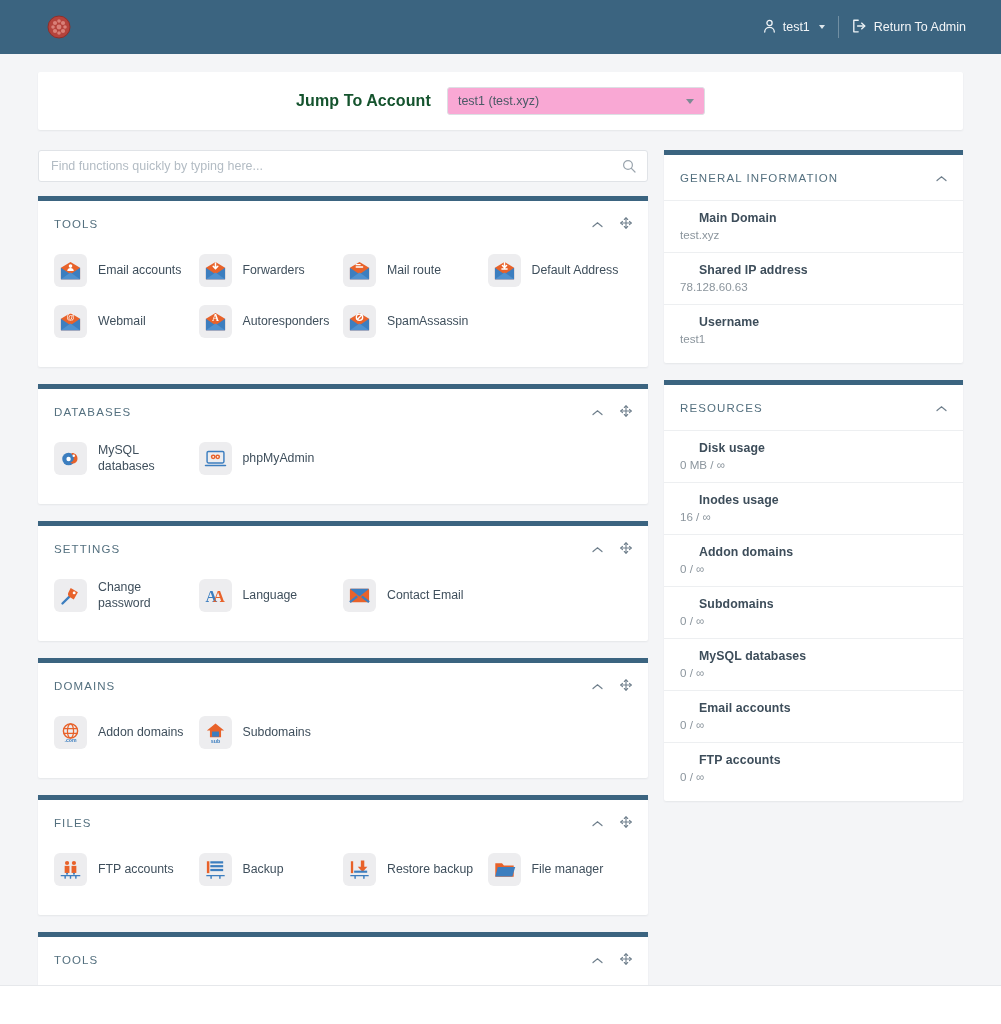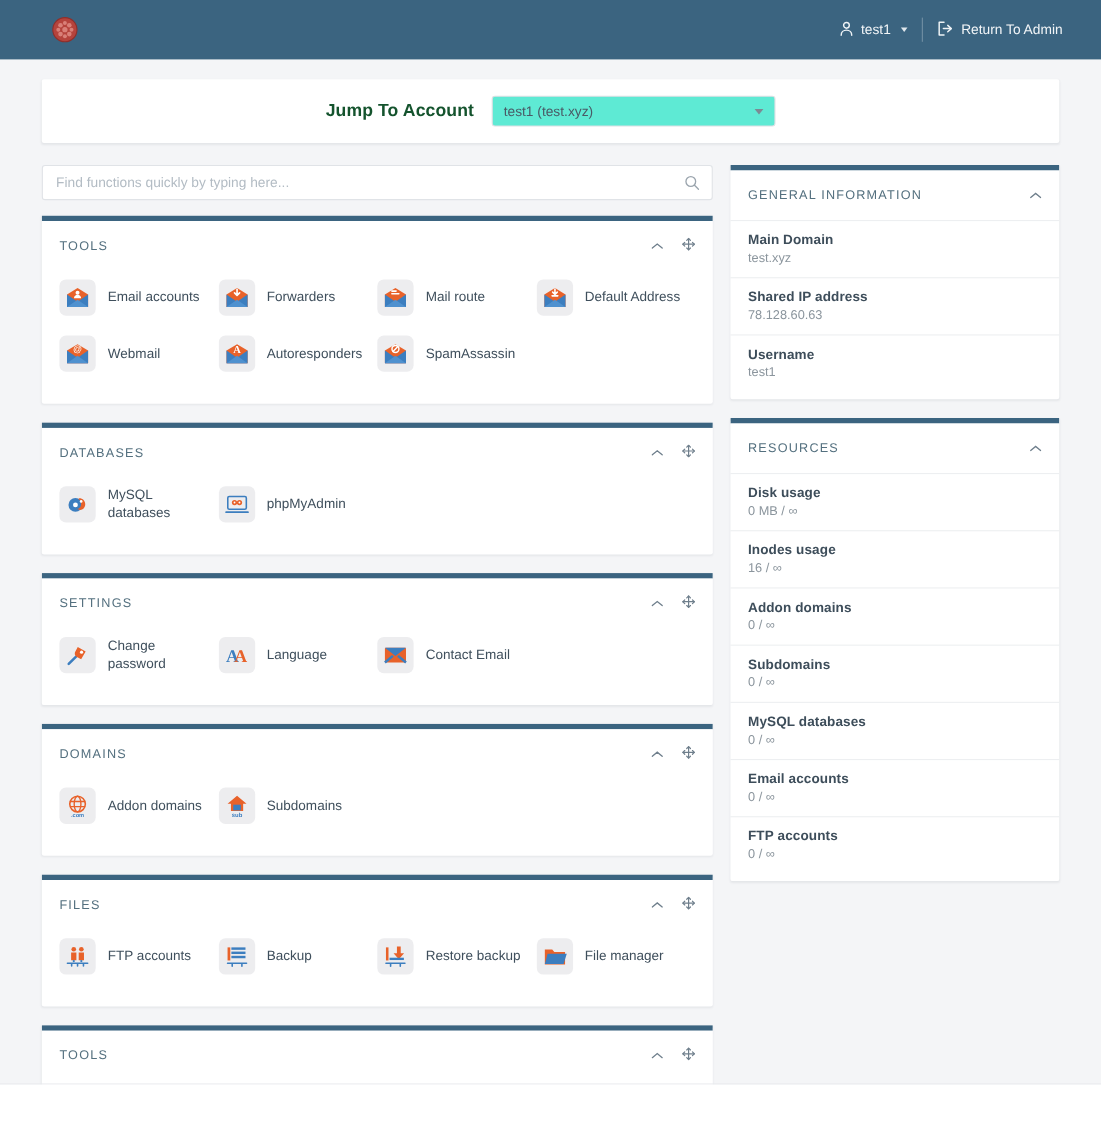--- a/index.html
+++ b/index.html
@@ -23,21 +23,21 @@
   .caret-dn { width: 0; height: 0; border-left: 3.5px solid transparent; border-right: 3.5px solid transparent; border-top: 4px solid #dfe7ec; margin-left: 2px; }
 
   
   .jump-card {
     margin: 18px 38px 0 38px; background: #fff; height: 58px;
     display: flex; align-items: center; justify-content: center;
     box-shadow: 0 1px 2px rgba(30,45,60,.07); border-radius: 2px;
   }
   .jump-label { font-size: 16px; color: #14532d; font-weight: 700; margin-right: 16px; letter-spacing: .1px; }
   .jump-select {
-    width: 258px; height: 28px; background: #5eead4; border: 1px solid #dcdfe3; border-radius: 3px;
+    width: 258px; height: 28px; background: #f9a8d4; border: 1px solid #dcdfe3; border-radius: 3px;
     display: flex; align-items: center; padding: 0 10px; position: relative; cursor: pointer;
   }
   .jump-select span { font-size: 12.5px; color: #4a5a66; }
   .sel-caret { position: absolute; right: 10px; width: 0; height: 0;
     border-left: 4px solid transparent; border-right: 4px solid transparent; border-top: 5px solid #7d8a94; }
 
   
   .body-wrap { display: flex; padding: 20px 38px 0 38px; gap: 16px; align-items: flex-start; }
   .col-left { width: 610px; }
   .col-right { width: 299px; }
@@ -64,21 +64,21 @@
 
   .tiles { display: flex; flex-wrap: wrap; padding: 10px 16px 20px 16px; }
   .tile { width: 25%; display: flex; align-items: center; gap: 11px; padding: 9px 6px 9px 0; cursor: pointer; }
   .tile-ico { width: 33px; height: 33px; border-radius: 6px; background: #ededef; display: flex; align-items: center; justify-content: center; flex: 0 0 33px; }
   .tile-label { font-size: 12.3px; color: #3f4f5c; line-height: 1.25; max-width: 92px; }
 
   
   .info-head { display: flex; align-items: center; padding: 14px 16px 13px 16px; }
   .info-row { padding: 10px 16px 11px 16px; border-top: 1px solid #edeff1; }
   .info-row:first-of-type { border-top: 1px solid #edeff1; }
-  .info-key { font-size: 12.3px; color: #3d4d5a; font-weight: 700; letter-spacing: .1px; }
+  .info-key { font-size: 12.3px; color: #3d4d5a; font-weight: 700; letter-spacing: .1px; margin-left: 19px; }
   .info-val { font-size: 11.6px; color: #8b959d; margin-top: 3px; }
   .panel-pad-bottom { padding-bottom: 7px; }
 
   .footer-line { position: absolute; left: 0; right: 0; bottom: 38px; height: 1px; background: #e6e8eb; }
   .footer-white { position: absolute; left: 0; right: 0; bottom: 0; height: 38px; background: #fff; }
 </style>
 </head>
 <body>
 
 <div class="page">

